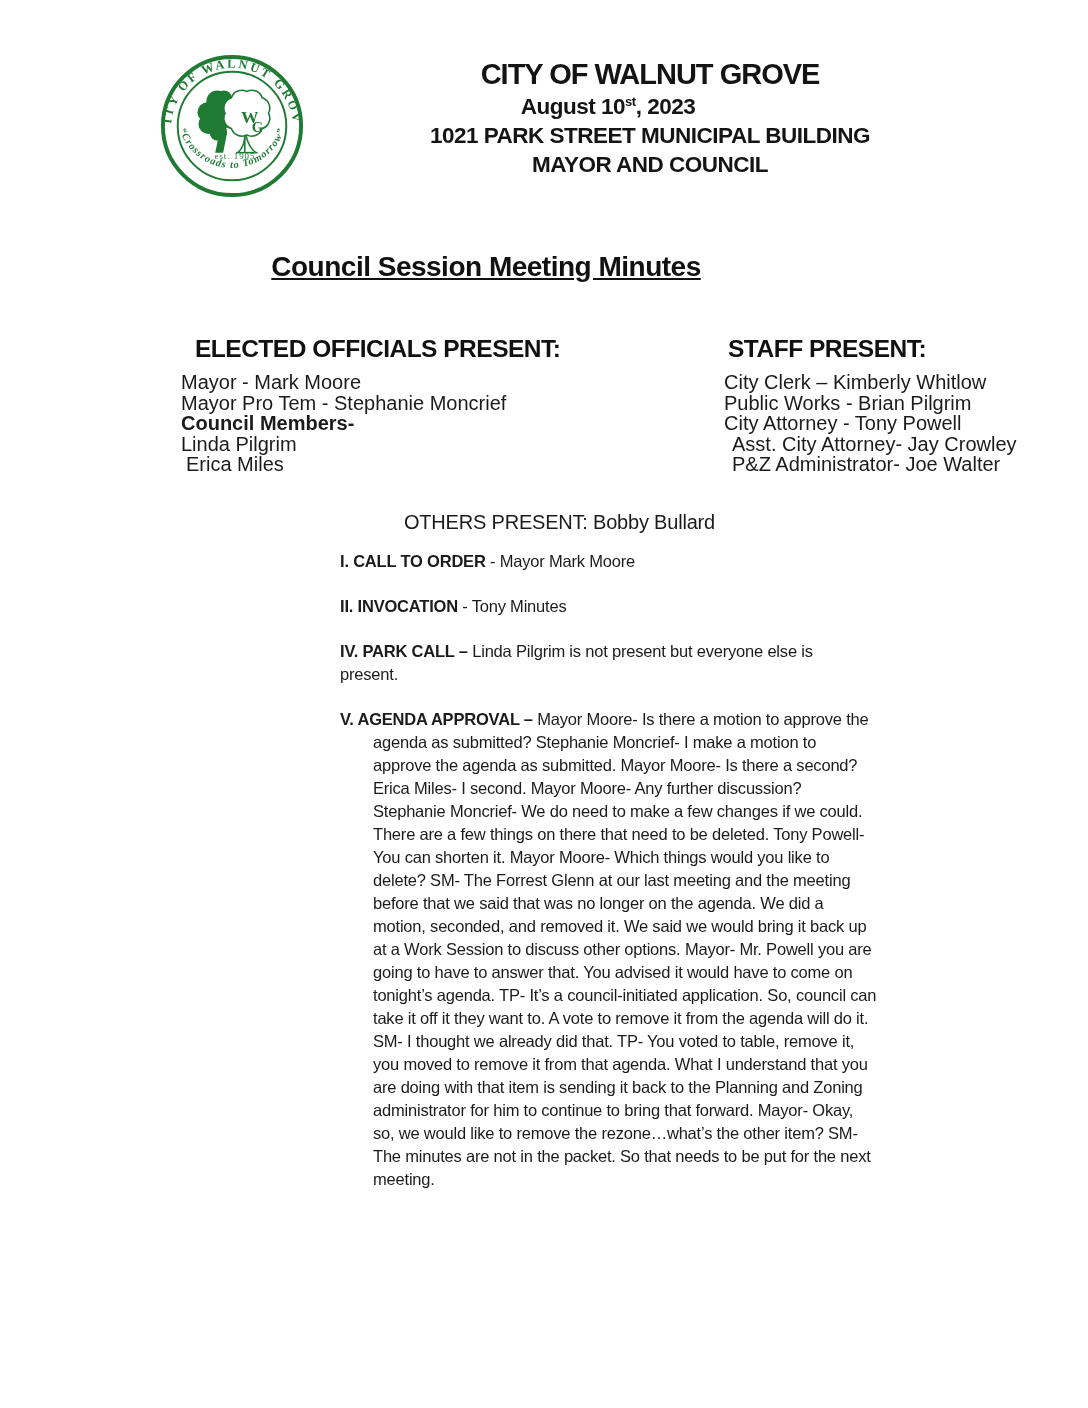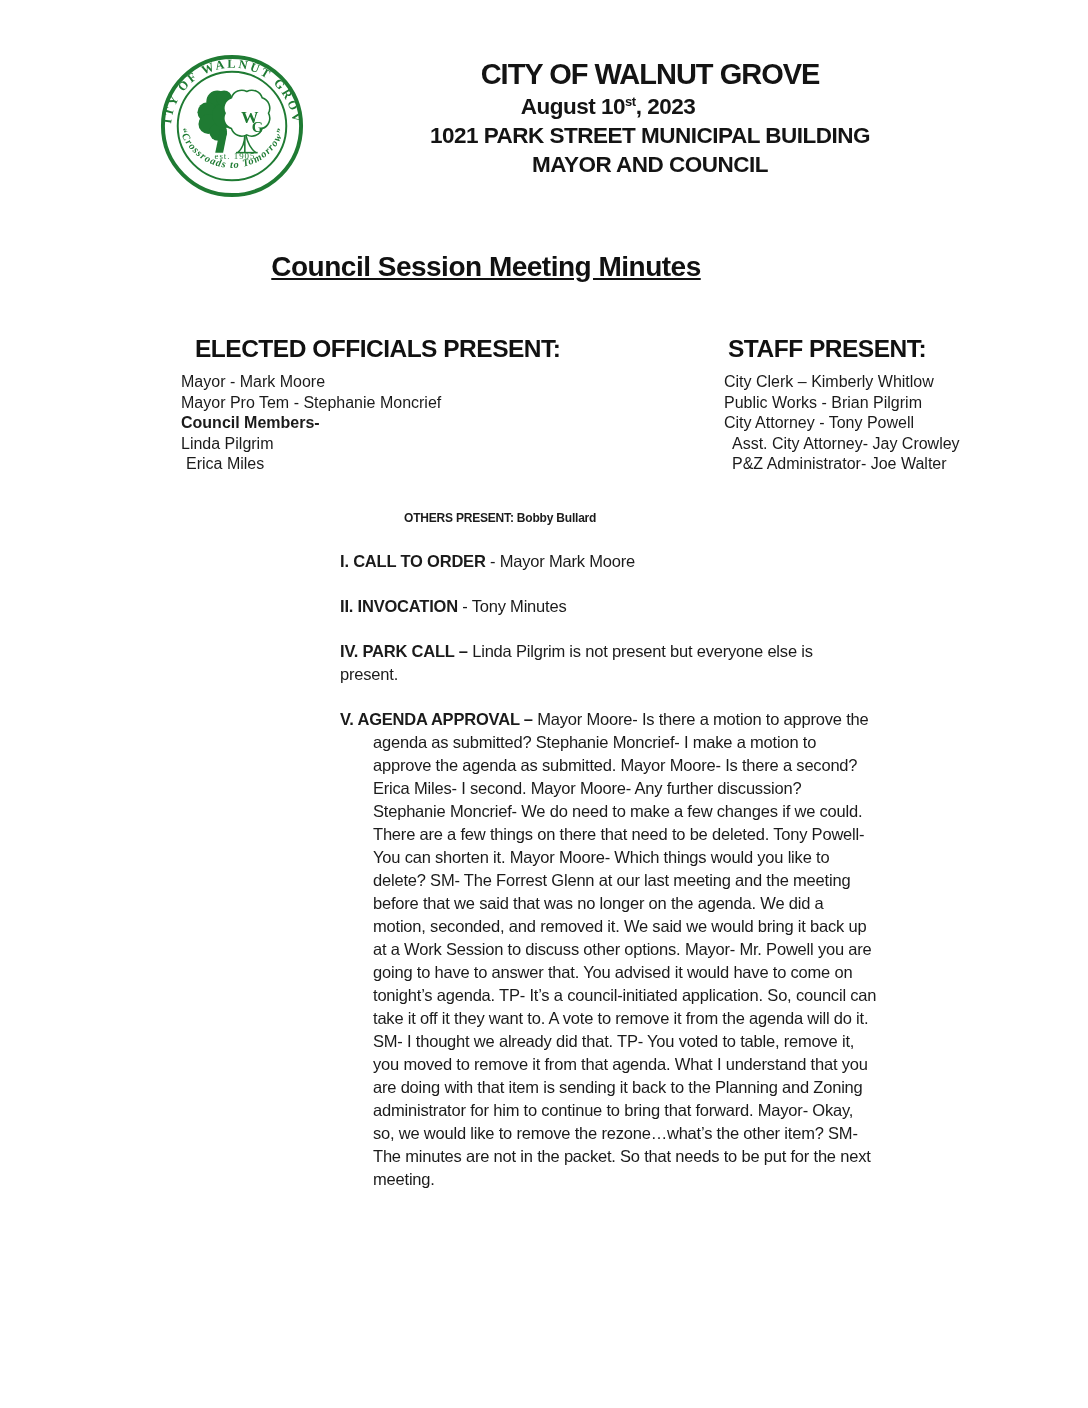--- a/index.html
+++ b/index.html
@@ -27,30 +27,30 @@
     text-align:center;font-size:28px;font-weight:bold;
     text-decoration:underline;letter-spacing:-0.5px;color:#111;
   }
   
   .att-heading{
     position:absolute;margin:0;font-size:24.5px;font-weight:bold;
     letter-spacing:-0.5px;color:#111;white-space:nowrap;text-align:right;
   }
   .att-heading.elected{left:195px;top:335px;}
   .att-heading.staff{left:728px;top:335px;}
-  .att-list{position:absolute;top:372px;font-size:16px;line-height:20.6px;white-space:nowrap;}
+  .att-list{position:absolute;top:372px;font-size:20px;line-height:20.6px;white-space:nowrap;}
   .att-list.left{left:181px;}
   .att-list.right{left:724px;}
   .att-item.bold{font-weight:bold;}
   .att-item.ind-sm{padding-left:5px;}
   .att-item.ind{padding-left:8px;}
   
   .others{
     position:absolute;left:404px;top:511px;
-    font-size:12px;font-weight:bold;letter-spacing:-0.2px;white-space:nowrap;text-align:center;
+    font-size:20px;font-weight:normal;letter-spacing:-0.2px;white-space:nowrap;text-align:center;
   }
   
   .agenda{
     position:absolute;left:340px;top:550px;width:530px;
     font-size:16.5px;line-height:23px;letter-spacing:-0.2px;
   }
   .agenda p{margin:0 0 22px 0;}
   .agenda b{font-weight:bold;}
   .agenda .para-v{
     margin:0;width:505px;

